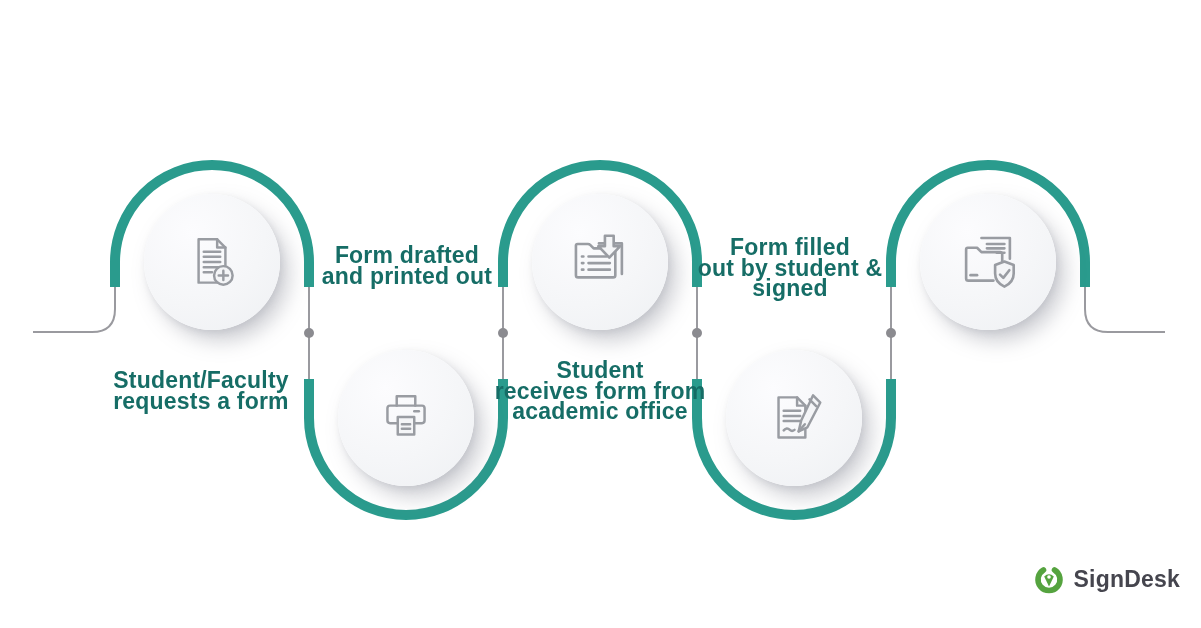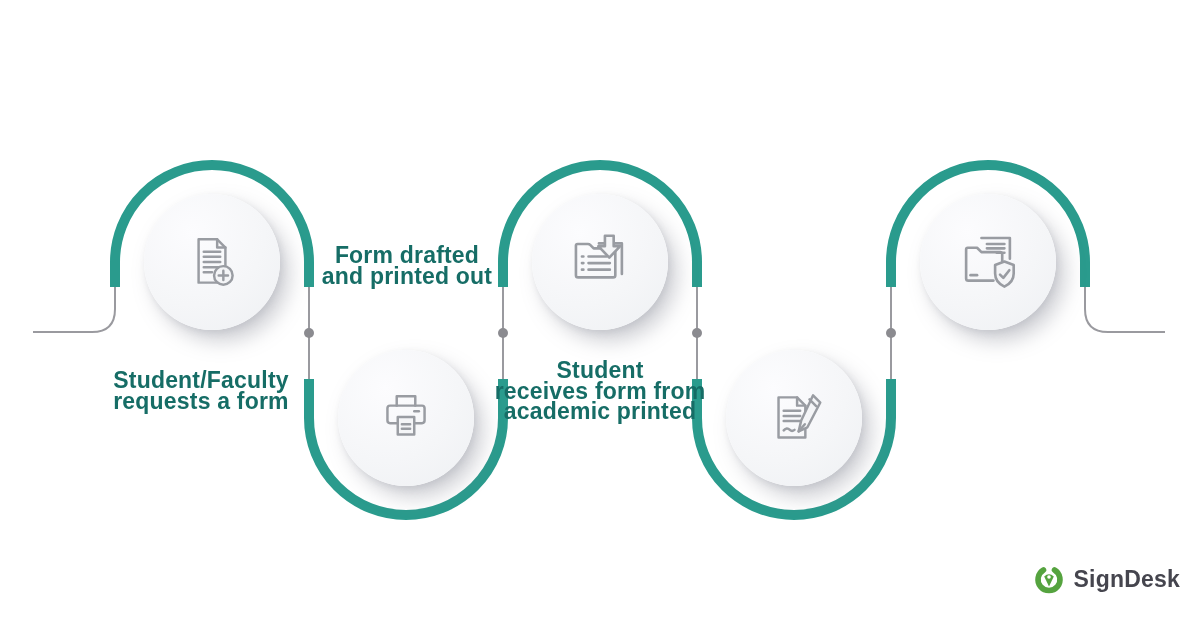--- a/index.html
+++ b/index.html
@@ -32,21 +32,21 @@
     transform:translateX(-50%);
     text-align:center;
     color:#166d66;
     font-size:23px;
     font-weight:bold;
     line-height:20.5px;
     letter-spacing:0.2px;
     white-space:pre-line;
     width:max-content;
   }
-  .l1 { left:201px; top:370px; }
+  .l1 { left:201px; top:370px;text-align:right; }
   .l2 { left:407px; top:245px; }
   .l3 { left:600px; top:360px; }
   .l4 { left:790px; top:237px; }
   .l5 { left:988px; top:371px; }
 
   .icon { display:block; }
   .icon * { vector-effect:none; }
 
   .logo {
     position:absolute;
@@ -136,21 +136,24 @@
       <path d="M43 43.5 L46 46.5 L51.5 39.5"></path>
     </svg>
   </div>
 
   <div class="step-label l1">Student/Faculty
 requests a form</div>
   <div class="step-label l2">Form drafted
 and printed out</div>
   <div class="step-label l3">Student
 receives form from
-academic printed</div>
+academic office</div>
+  <div class="step-label l4">Form filled
+out by student &amp;
+signed</div>
 
   <div class="logo">
     <svg width="30" height="30" viewBox="0 0 30 30">
       <path d="M9.5 6 A11 11 0 1 0 20.5 6" fill="none" stroke="#55a33f" stroke-width="5.6" stroke-linecap="round"></path>
       <path d="M10.2 12.5 Q15 8.2 19.8 12.5 L15 22.5 Z" fill="#55a33f"></path>
       <circle cx="15" cy="13" r="1.8" fill="#ffffff"></circle>
     </svg>
     <span class="logo-text">SignDesk</span>
   </div>
 

